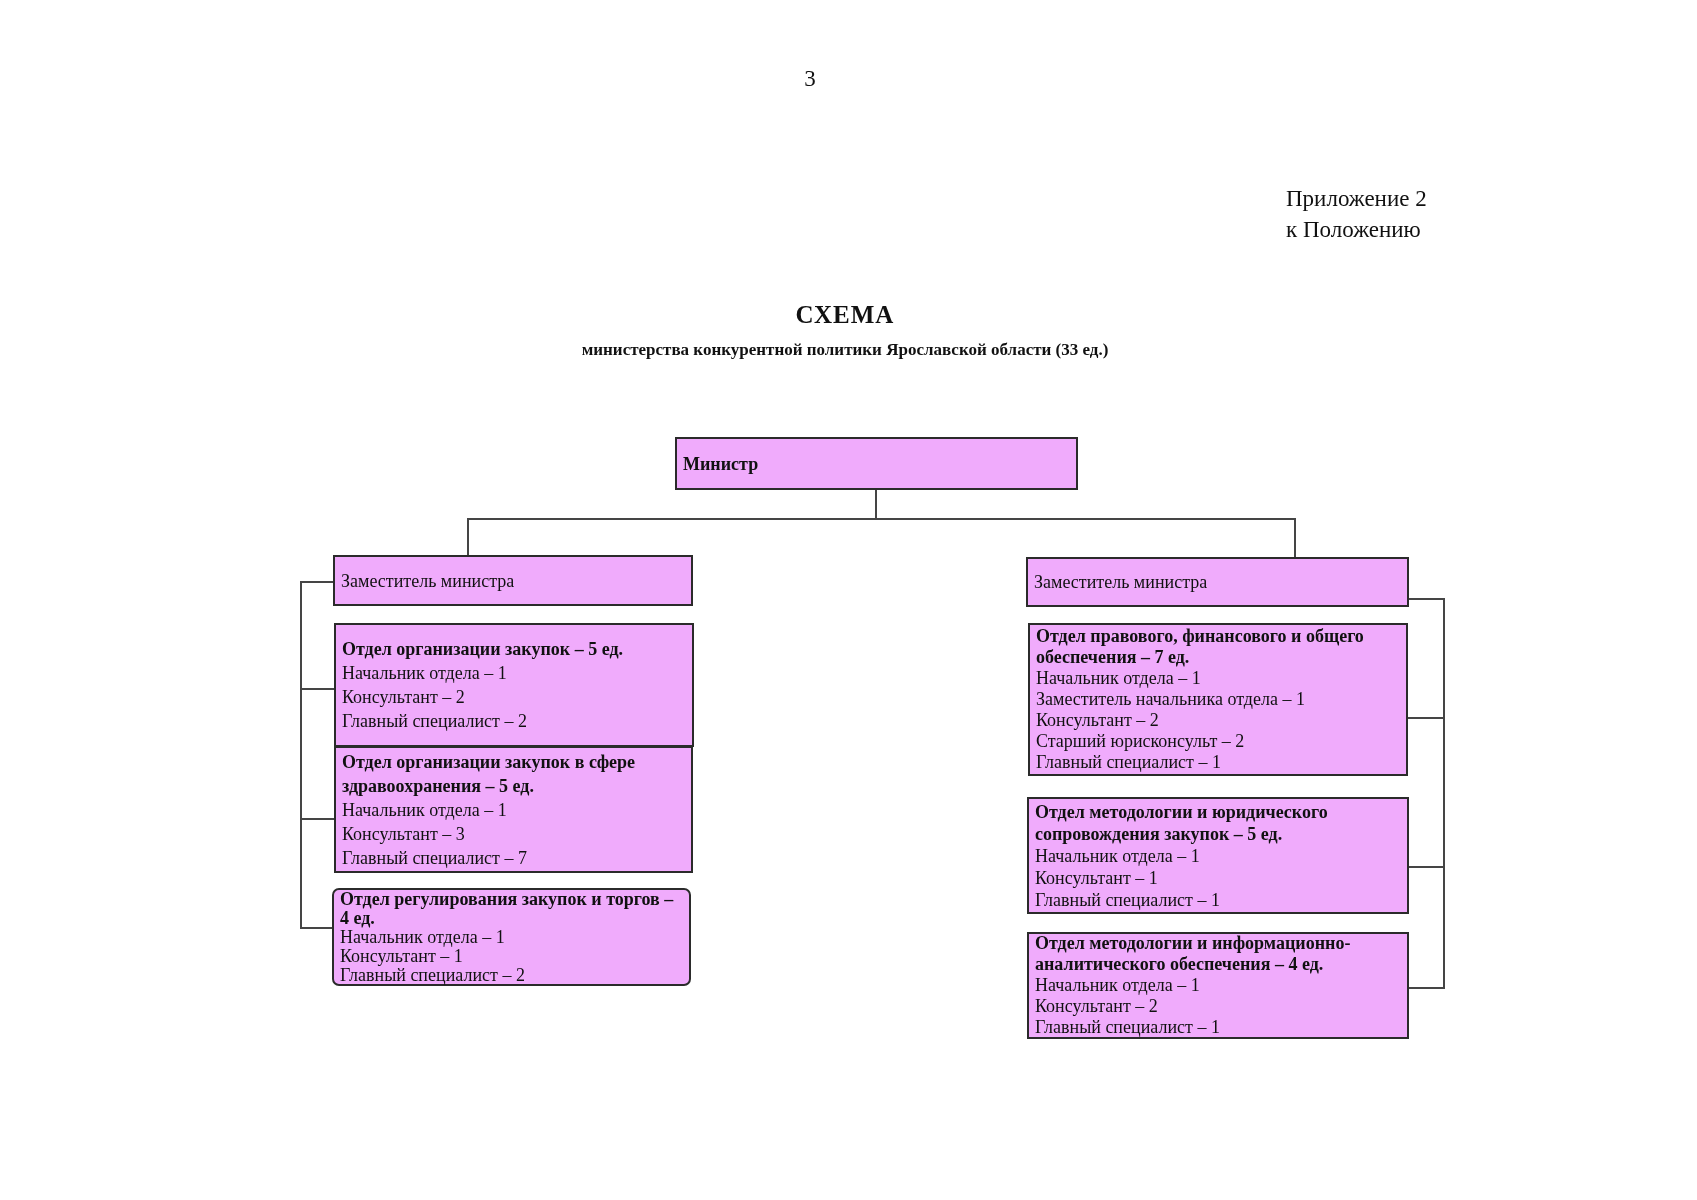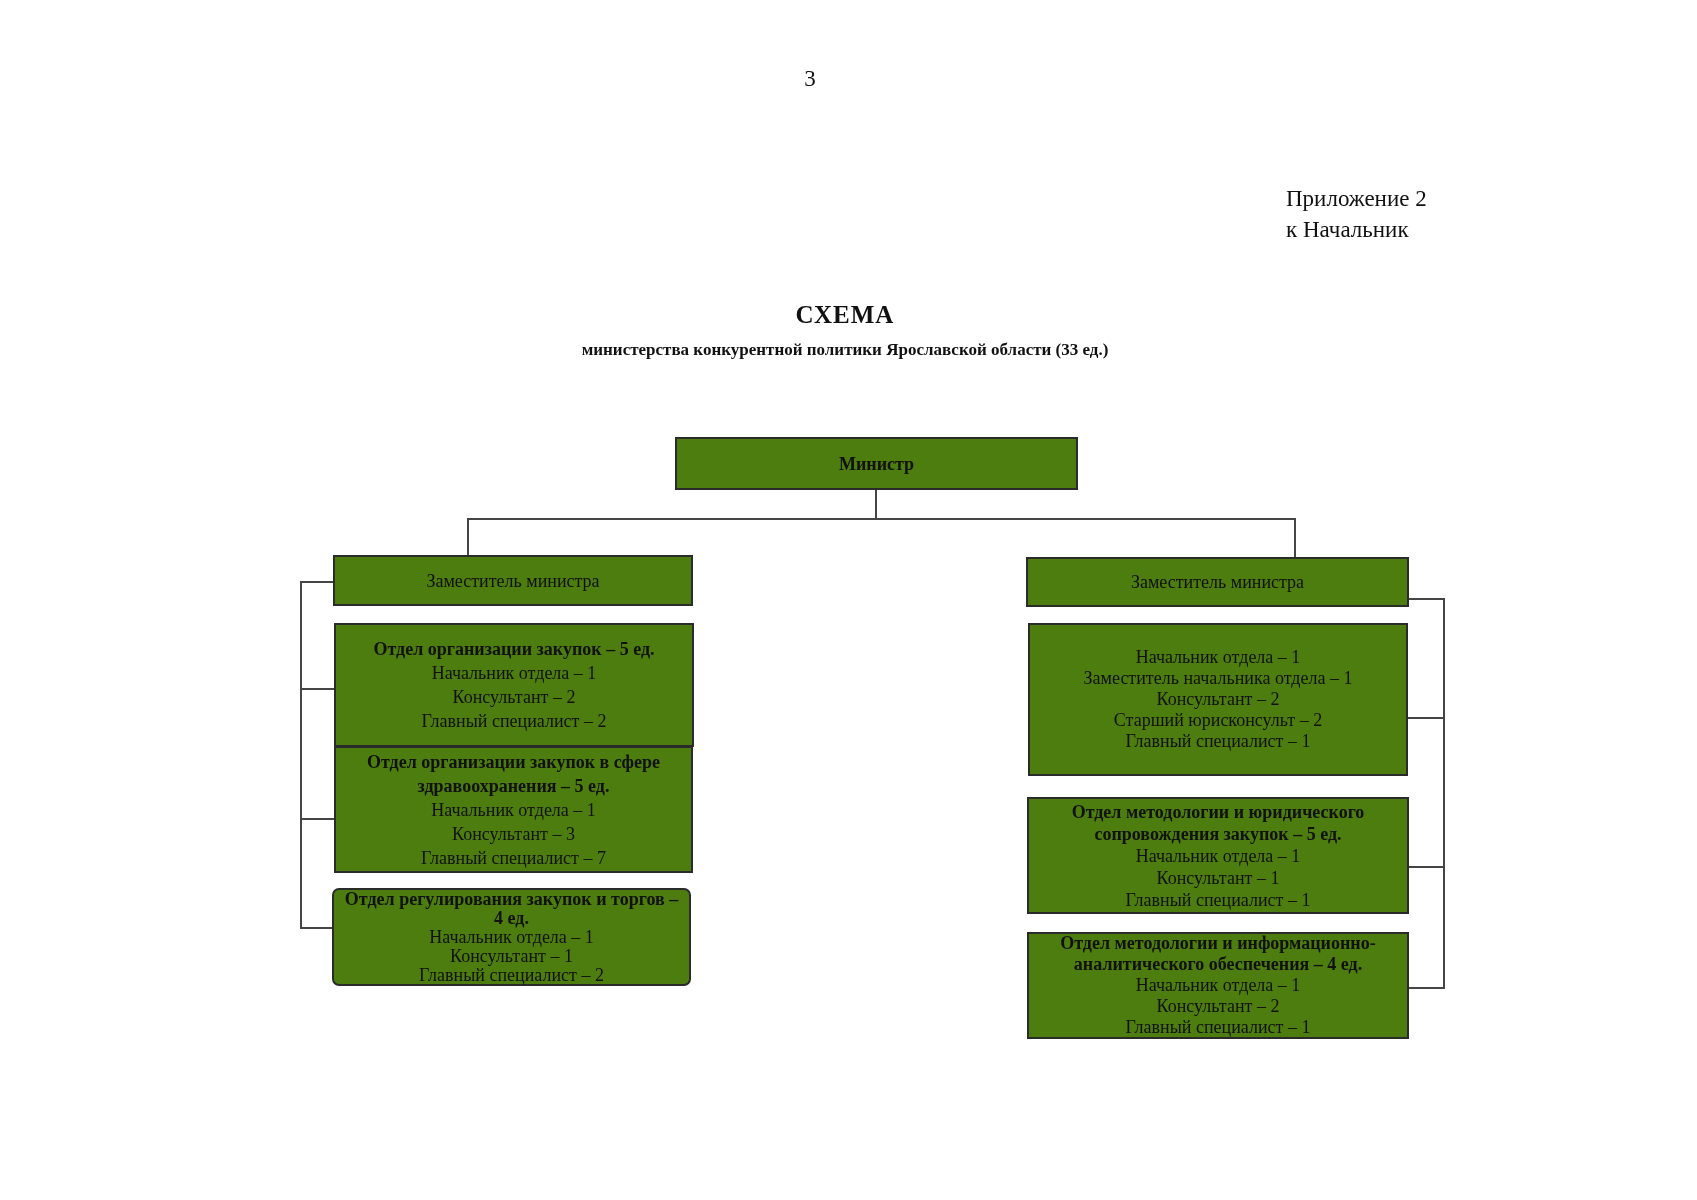--- a/index.html
+++ b/index.html
@@ -13,26 +13,25 @@
   }
   .abs{position:absolute;}
   .pagenum{top:66px;left:770px;width:80px;text-align:center;font-size:23px;}
   .annotation{top:183px;left:1286px;font-size:23px;line-height:31px;white-space:nowrap;}
   .title-block{top:300px;left:300px;width:1090px;text-align:center;font-weight:bold;}
   .title-line1{font-size:25px;line-height:30px;letter-spacing:1px;}
   .title-line2{font-size:17px;line-height:32px;margin-top:4px;}
   .box{
     position:absolute;
     border:2px solid #2b2b2b;
-    background:#4d7c0f;
+    background:#f0abfc;
     display:flex;
     flex-direction:column;
     justify-content:center;
     align-items:center;
-    text-align:center;
     box-sizing:border-box;
     padding:2px 6px;
   }
   .box .ln{font-size:18px;line-height:24px;width:100%;}
   .box .bold{font-weight:bold;}
   .box.lh19 .ln{line-height:19px;}
   .box.lh21 .ln{line-height:21px;}
   .box.lh22 .ln{line-height:22px;}
   .line{position:absolute;background:#454545;}
   
@@ -63,21 +62,21 @@
 </style>
 </head>
 <body>
 
 <div class="page">
 
   <div class="abs pagenum">3</div>
 
   <div class="abs annotation">
     <div>Приложение 2</div>
-    <div>к Начальник</div>
+    <div>к Положению</div>
   </div>
 
   <div class="abs title-block">
     <div class="title-line1">СХЕМА</div>
     <div class="title-line2">министерства конкурентной политики Ярославской области (33 ед.)</div>
   </div>
 
   <div class="line" id="c-min-drop"></div>
   <div class="line" id="c-dist"></div>
   <div class="line" id="c-drop-left"></div>
@@ -120,20 +119,21 @@
   </div>
 
   <div class="box lh19" id="b-l3">
     <div class="ln bold">Отдел регулирования закупок и торгов – 4 ед.</div>
     <div class="ln">Начальник отдела – 1</div>
     <div class="ln">Консультант – 1</div>
     <div class="ln">Главный специалист – 2</div>
   </div>
 
   <div class="box lh21" id="b-r1">
+    <div class="ln bold">Отдел правового, финансового и общего обеспечения – 7 ед.</div>
     <div class="ln">Начальник отдела – 1</div>
     <div class="ln">Заместитель начальника отдела – 1</div>
     <div class="ln">Консультант – 2</div>
     <div class="ln">Старший юрисконсульт – 2</div>
     <div class="ln">Главный специалист – 1</div>
   </div>
 
   <div class="box lh22" id="b-r2">
     <div class="ln bold">Отдел методологии и юридического сопровождения закупок – 5 ед.</div>
     <div class="ln">Начальник отдела – 1</div>

